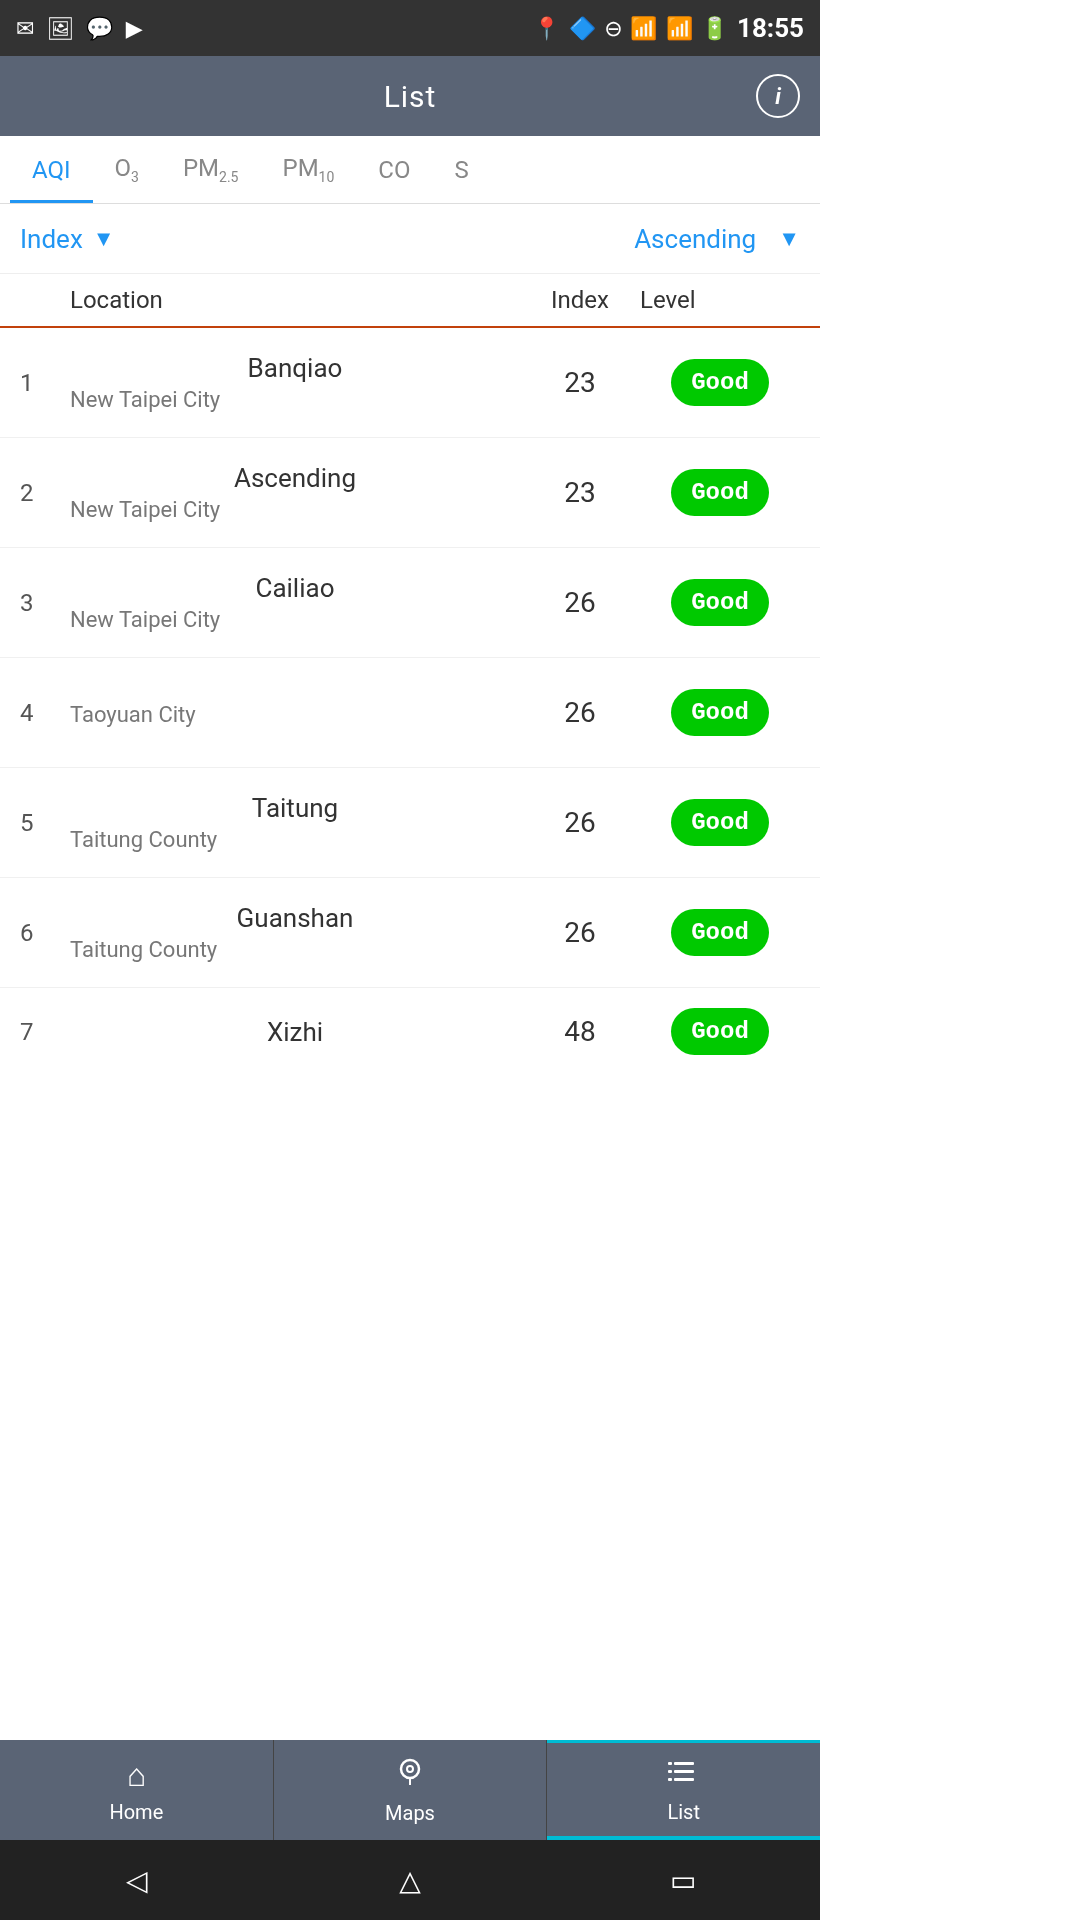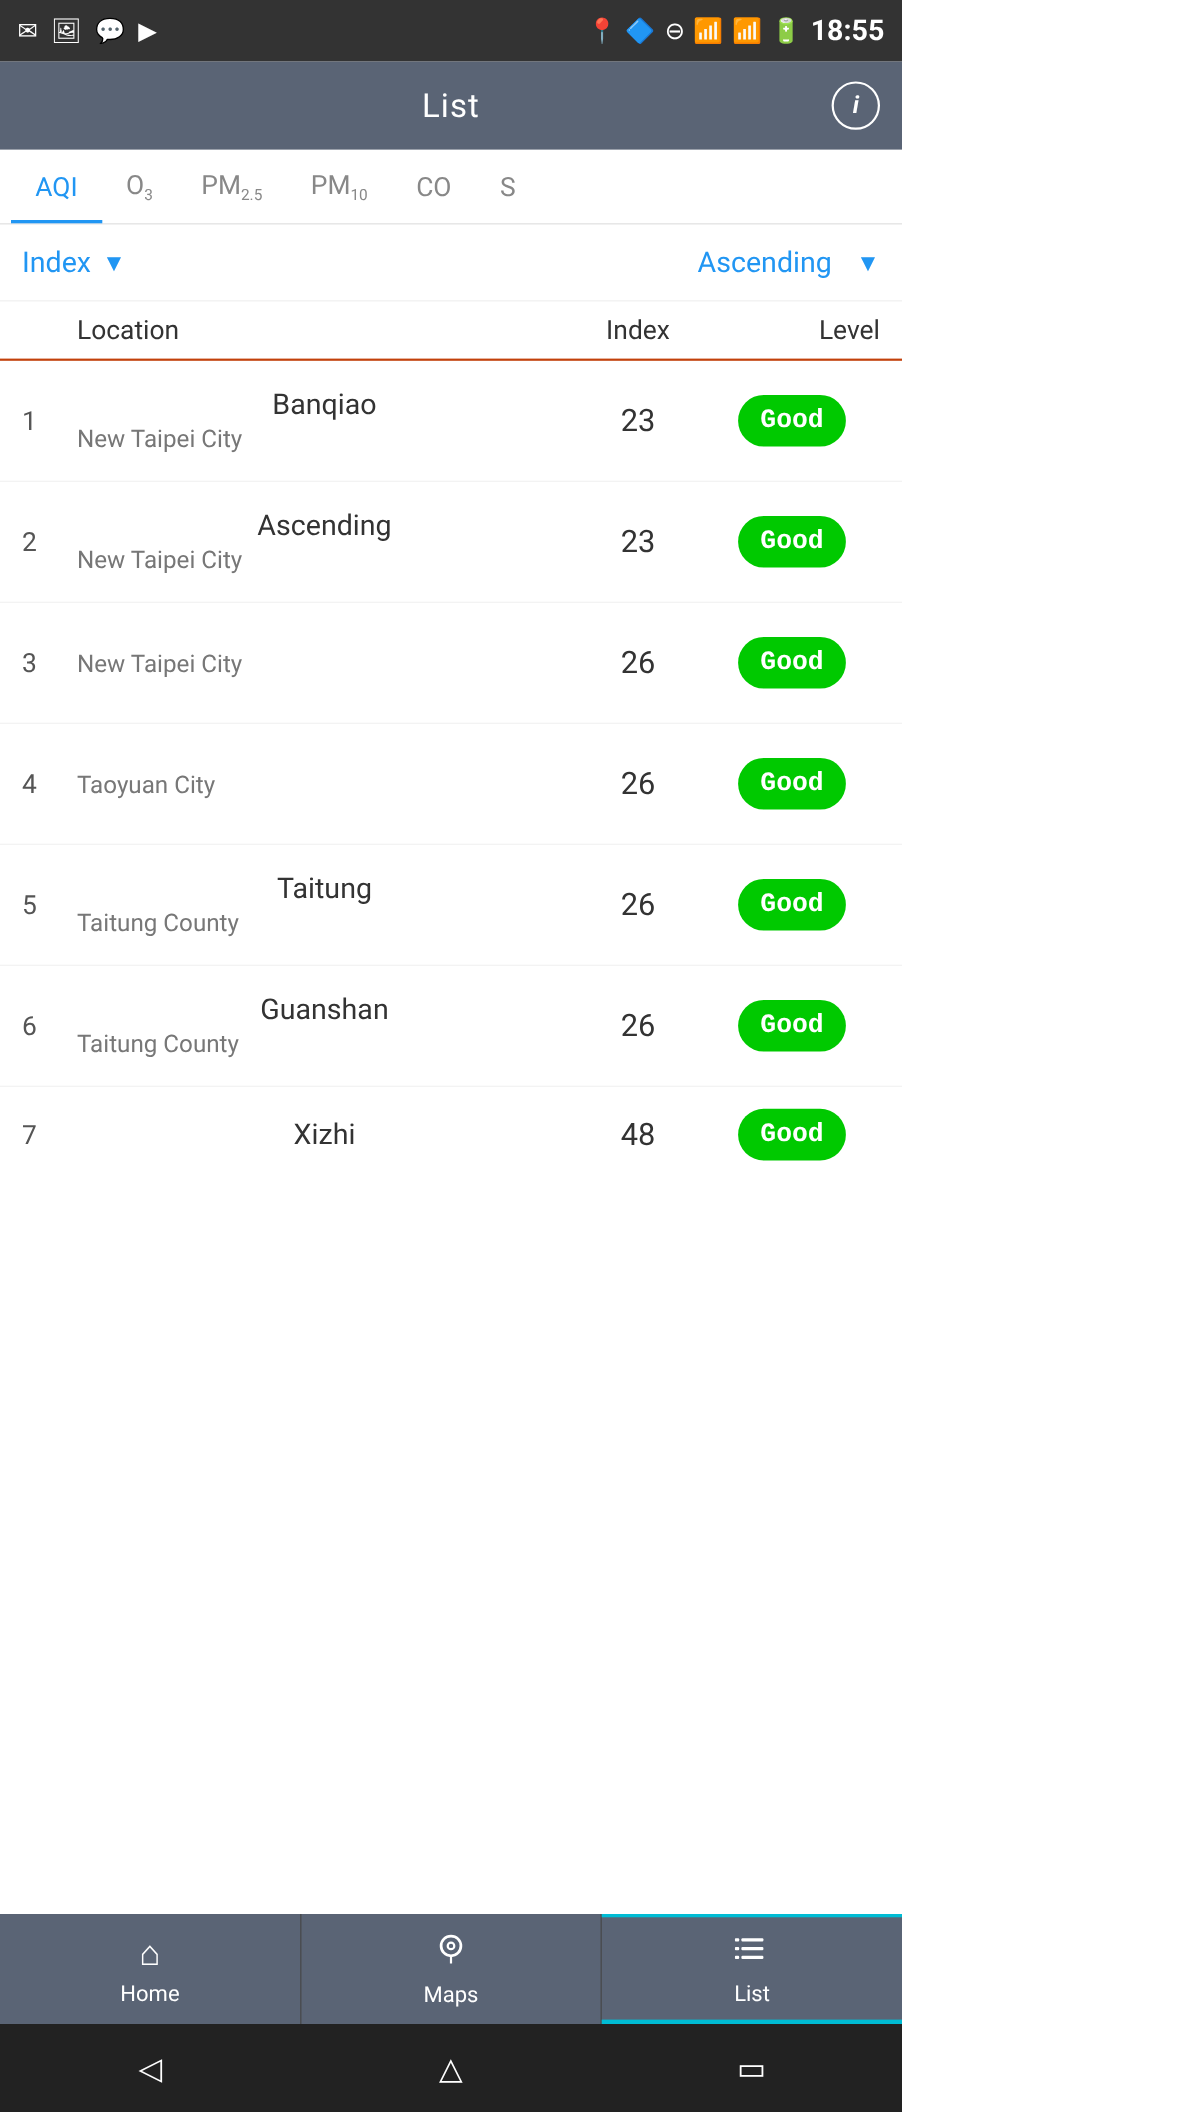--- a/index.html
+++ b/index.html
@@ -159,21 +159,21 @@
     .col-index {
       width: 120px;
       font-size: 24px;
       color: #333;
       text-align: center;
     }
     .col-level {
       width: 160px;
       font-size: 24px;
       color: #333;
-      text-align: right;
+      text-align: left;
     }
 
     
     .list-row {
       display: flex;
       align-items: center;
       padding: 20px 20px;
       border-bottom: 1px solid #f0f0f0;
       min-height: 110px;
     }
@@ -369,20 +369,21 @@
       <div class="row-location-city">New Taipei City</div>
     </div>
     <div class="row-index">23</div>
     <div class="row-level">
       <span class="level-badge">Good</span>
     </div>
   </div>
     <div class="list-row">
     <div class="row-num">3</div>
     <div class="row-location">
+      <div class="row-location-name">Cailiao</div>
       <div class="row-location-city">New Taipei City</div>
     </div>
     <div class="row-index">26</div>
     <div class="row-level">
       <span class="level-badge">Good</span>
     </div>
   </div>
     <div class="list-row">
     <div class="row-num">4</div>
     <div class="row-location">

